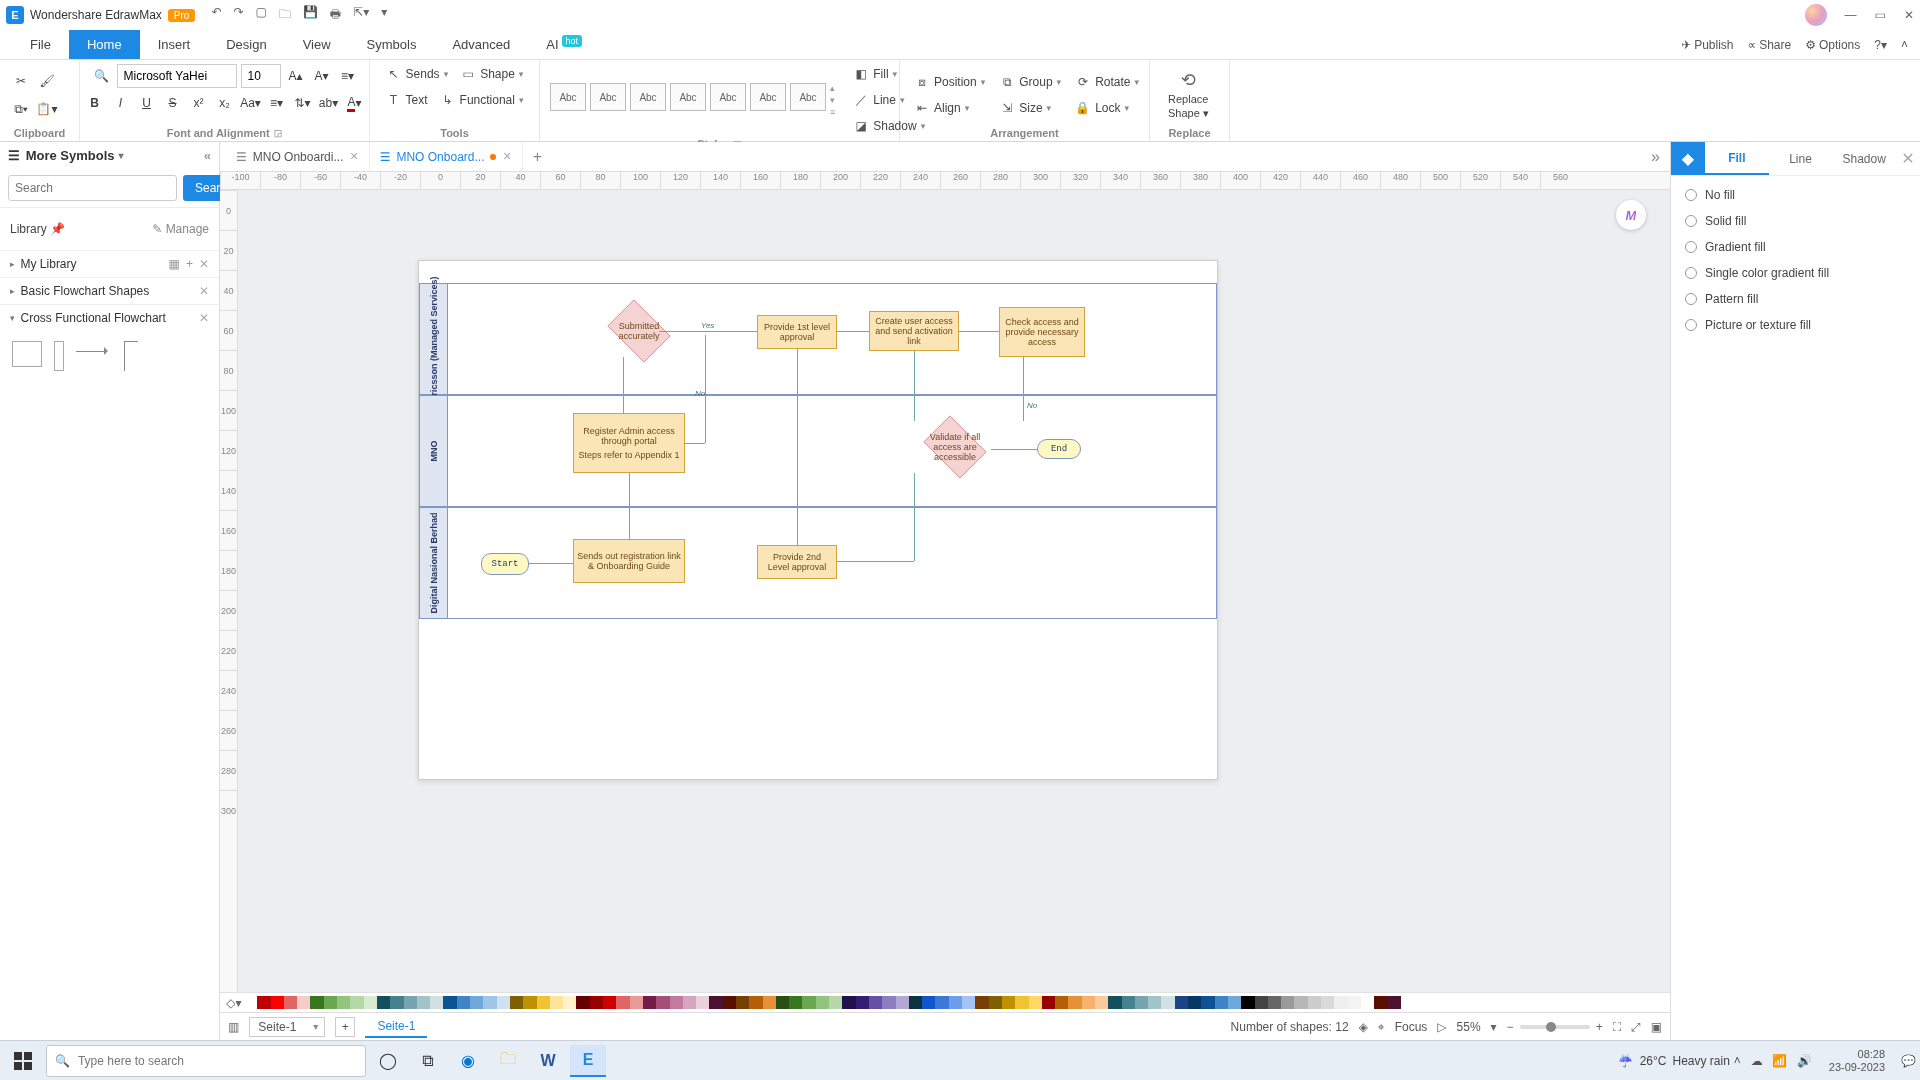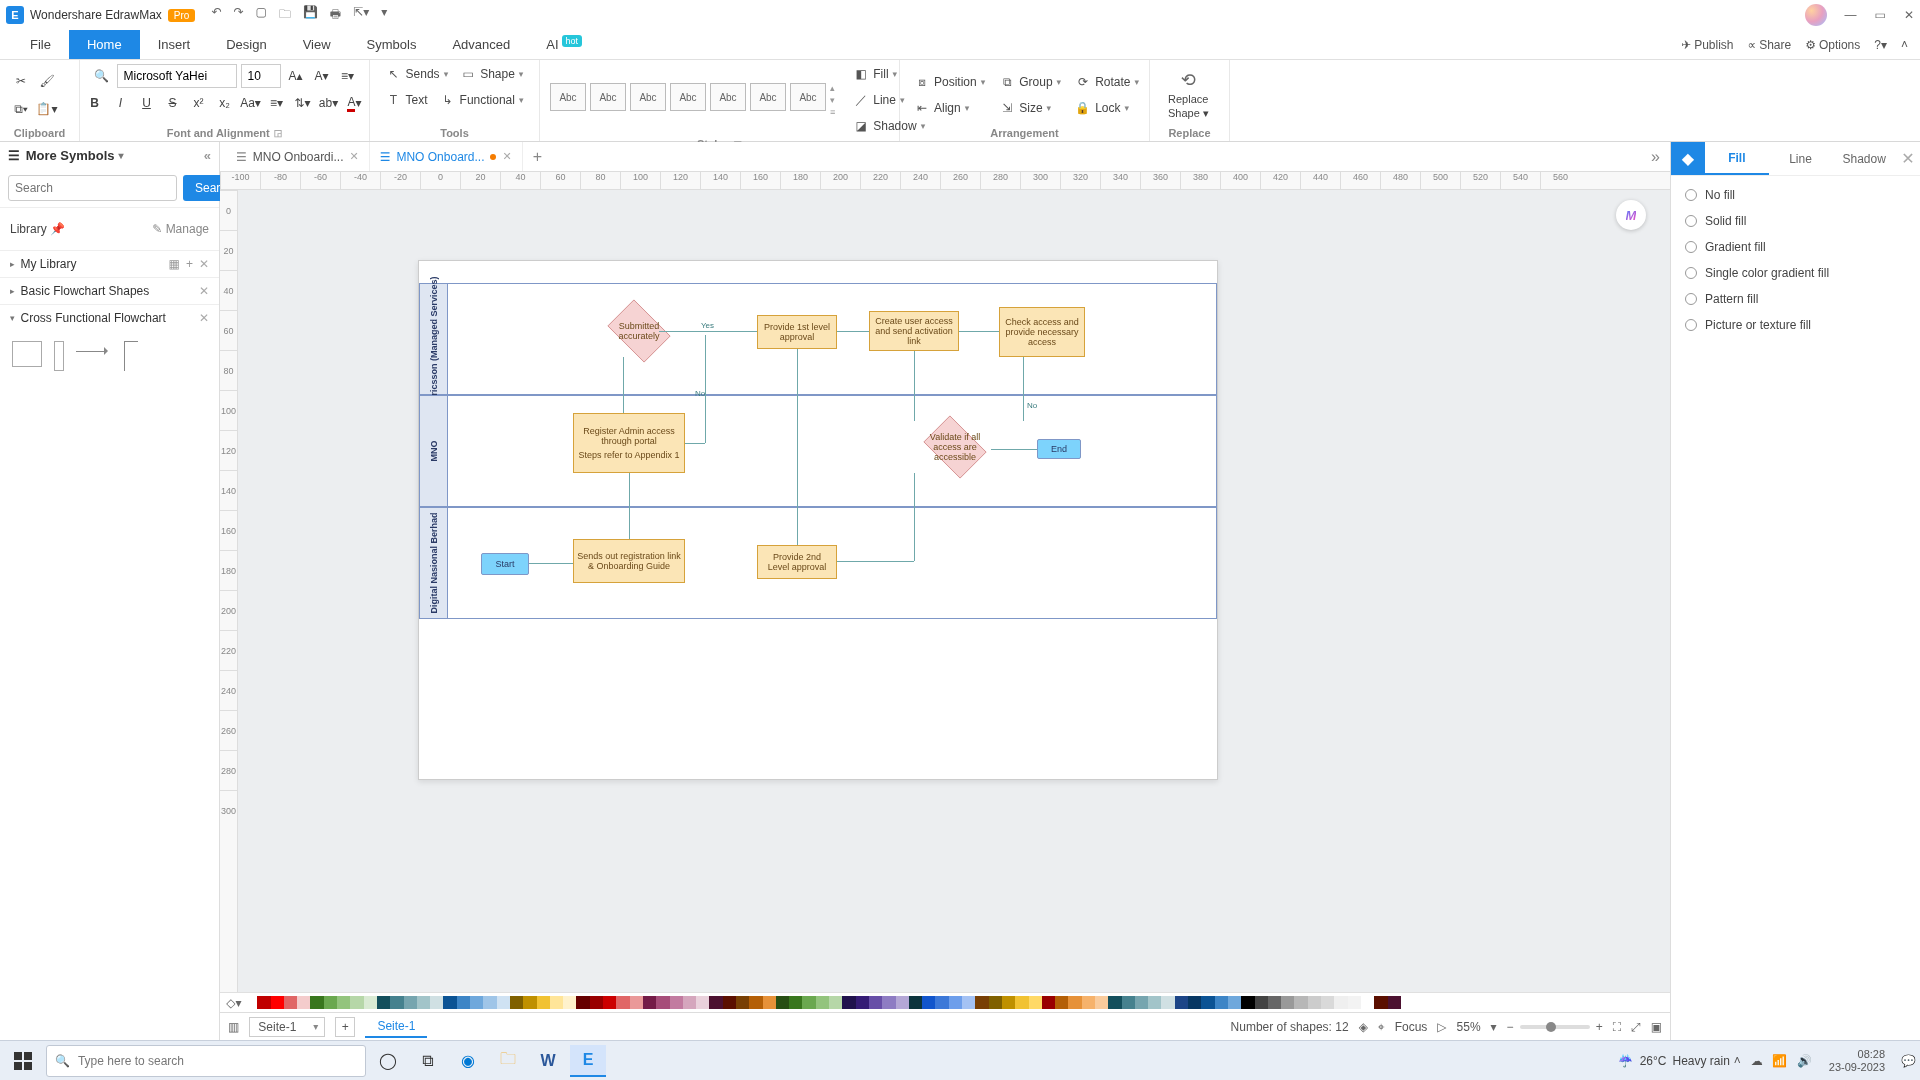--- a/index.html
+++ b/index.html
@@ -82,23 +82,23 @@
 .page{position:absolute;left:180px;top:70px;width:800px;height:520px;background:#fff;border:1px solid #ccc;box-shadow:0 2px 6px rgba(0,0,0,.1);}
 .swim-title{position:absolute;left:0;right:0;top:0;height:22px;background:#dfe6f2;border:1px solid #7f97c7;color:#2a3a66;font-size:10px;font-weight:bold;display:flex;align-items:center;justify-content:center;}
 .lane{position:absolute;border:1px solid #7f97c7;}
 .lane-label{position:absolute;left:0;top:0;bottom:0;width:28px;background:#dfe6f2;border-right:1px solid #7f97c7;display:flex;align-items:center;justify-content:center;}
 .lane-label span{transform:rotate(-90deg);white-space:nowrap;font-size:9px;color:#2a3a66;font-weight:bold;}
 .shape{position:absolute;font-size:9px;color:#6b4a1a;display:flex;align-items:center;justify-content:center;text-align:center;padding:3px;}
 .process{background:#fbe5b6;border:1px solid #d6a23a;}
 .decision{width:72px;height:52px;}
 .decision .dia{position:absolute;inset:0;background:#f6d3d3;border:1px solid #cc7f7f;transform:rotate(45deg) scale(.72);}
 .decision .txt{position:relative;}
-.terminator{background:#7dd3fc;border:1px solid #7f97c7;border-radius:2px;color:#2a3a66;}
+.terminator{background:#fef9c3;border:1px solid #7f97c7;border-radius:10px;color:#2a3a66;font-family:Liberation Mono, monospace;}
 .conn{position:absolute;background:#6fa8aa;}
-.lbl{position:absolute;font-size:8px;color:#3a7c7e;}
+.lbl{position:absolute;font-size:8px;color:#3a7c7e;font-style:italic;}
 .ai-badge{position:absolute;right:24px;top:10px;width:30px;height:30px;border-radius:50%;background:#fff;box-shadow:0 1px 4px rgba(0,0,0,.2);display:flex;align-items:center;justify-content:center;font-weight:bold;}
 .ai-badge span{background:linear-gradient(135deg,#4a7cff,#ff4ac0);-webkit-background-clip:text;color:transparent;font-size:13px;font-style:italic;}
 
 
 .format-panel{width:250px;background:#fff;border-left:1px solid #ddd;display:flex;flex-direction:column;}
 .fp-tabs{display:flex;height:34px;border-bottom:1px solid #eee;align-items:stretch;}
 .fp-tool{width:34px;background:#1e88e5;color:#fff;display:flex;align-items:center;justify-content:center;}
 .fp-tab{flex:1;display:flex;align-items:center;justify-content:center;font-size:12px;color:#666;cursor:pointer;}
 .fp-tab.active{color:#1e88e5;border-bottom:2px solid #1e88e5;font-weight:600;}
 .fp-close{width:24px;display:flex;align-items:center;justify-content:center;color:#aaa;cursor:pointer;}

